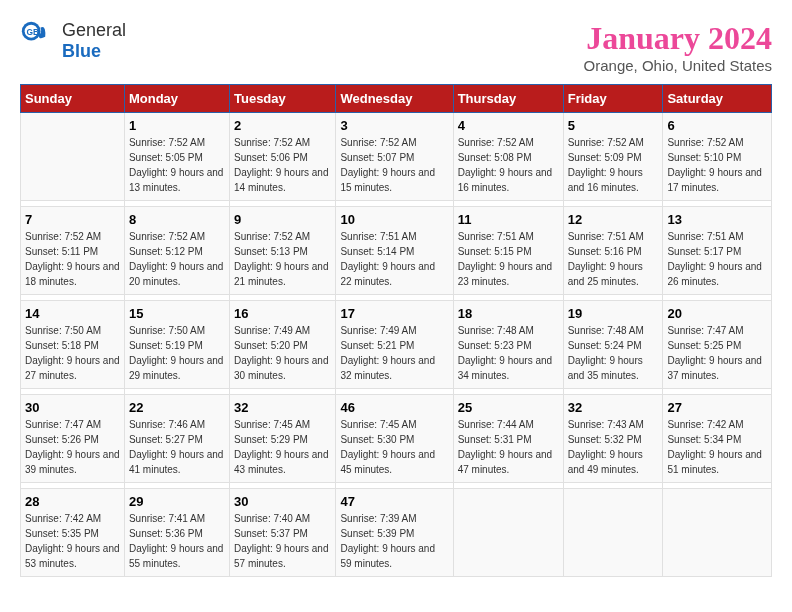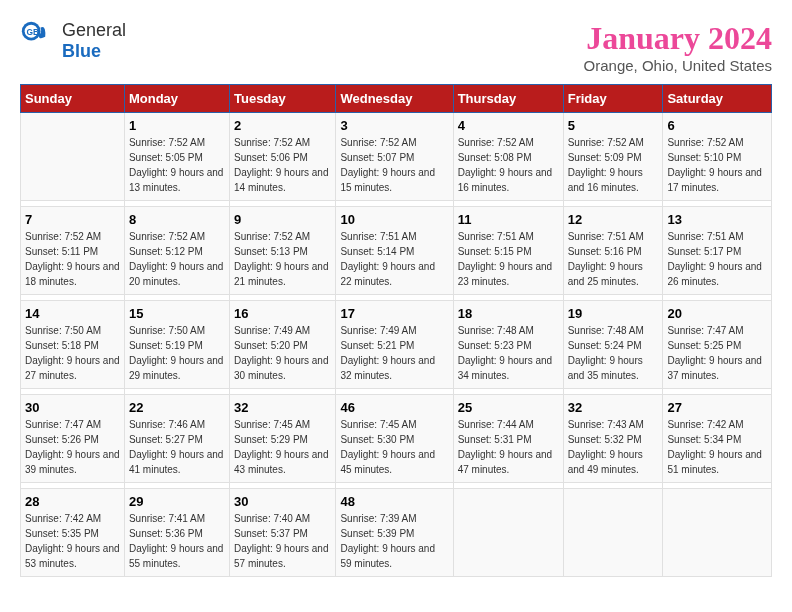--- a/index.html
+++ b/index.html
@@ -355,21 +355,21 @@
           Sunrise: 7:41 AM<br>Sunset: 5:36 PM<br>Daylight: 9 hours and 55 minutes.
         </div>
           </td>
           <td>
             <div class="day-number">30</div>
         <div class="day-info">
           Sunrise: 7:40 AM<br>Sunset: 5:37 PM<br>Daylight: 9 hours and 57 minutes.
         </div>
           </td>
           <td>
-            <div class="day-number">48</div>
+            <div class="day-number">47</div>
         <div class="day-info">
           Sunrise: 7:39 AM<br>Sunset: 5:39 PM<br>Daylight: 9 hours and 59 minutes.
         </div>
           </td>
           <td></td>
           <td></td>
           <td></td>
         </tr>
       </tbody>
   </table>

